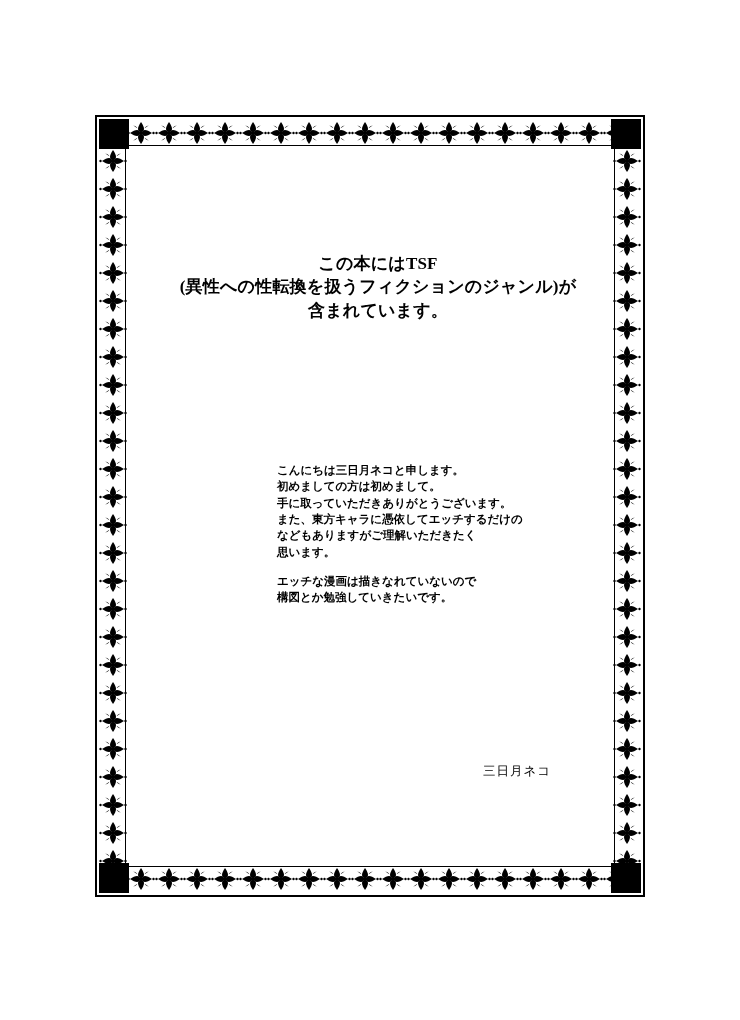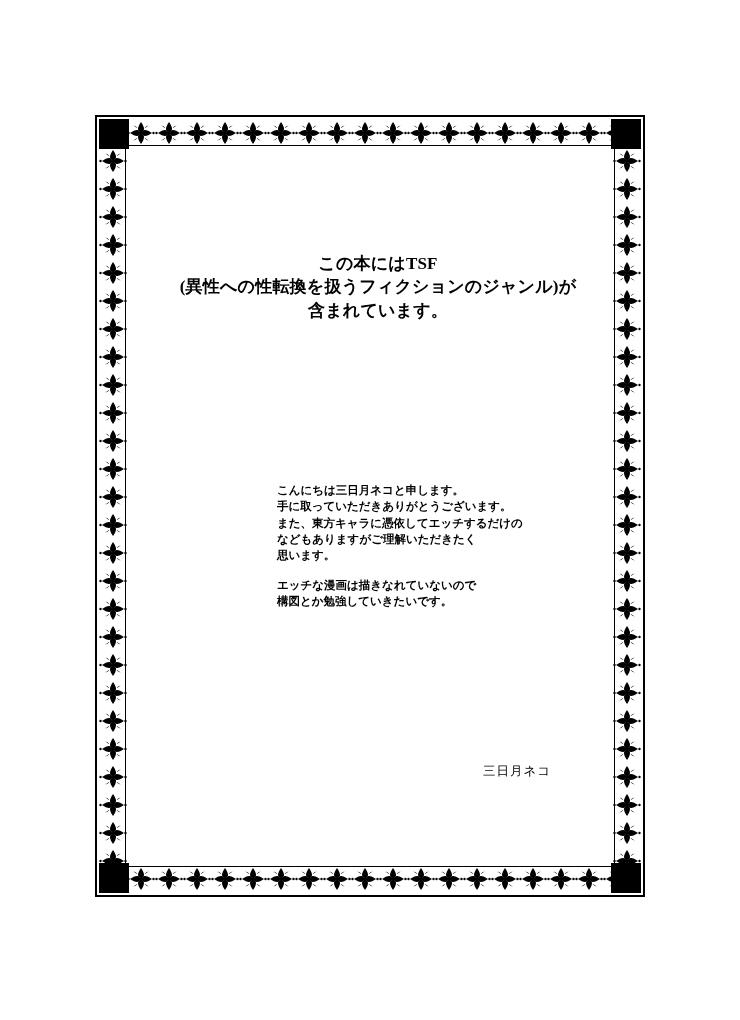--- a/index.html
+++ b/index.html
@@ -132,21 +132,20 @@
 
   .body-text {
     position: absolute;
     top: 315px;
     left: 150px;
     font-size: 11.5px;
     line-height: 1.42;
     font-family: "Liberation Sans", sans-serif;
     font-weight: 700;
     color: #000;
-    margin-top: 20px;
   }
   .body-text p { margin: 0; }
   .body-text .gap { height: 13px; }
 
   .signature {
     position: absolute;
     right: 62px;
     bottom: 85px;
     font-size: 12.5px;
     font-family: "Liberation Serif", serif;
@@ -1821,20 +1820,21 @@
 
       <div class="notice">
         <span class="notice-line">この本にはTSF</span>
         <span class="notice-line">(異性への性転換を扱うフィクションのジャンル)が</span>
         <span class="notice-line">含まれています。</span>
       </div>
 
 
       <div class="body-text">
         <p>こんにちは三日月ネコと申します。</p>
+        <p>初めましての方は初めまして。</p>
         <p>手に取っていただきありがとうございます。</p>
         <p>また、東方キャラに憑依してエッチするだけの</p>
         <p>などもありますがご理解いただきたく</p>
         <p>思います。</p>
         <div class="gap"></div>
         <p>エッチな漫画は描きなれていないので</p>
         <p>構図とか勉強していきたいです。</p>
       </div>
 
       <div class="signature">三日月ネコ</div>

